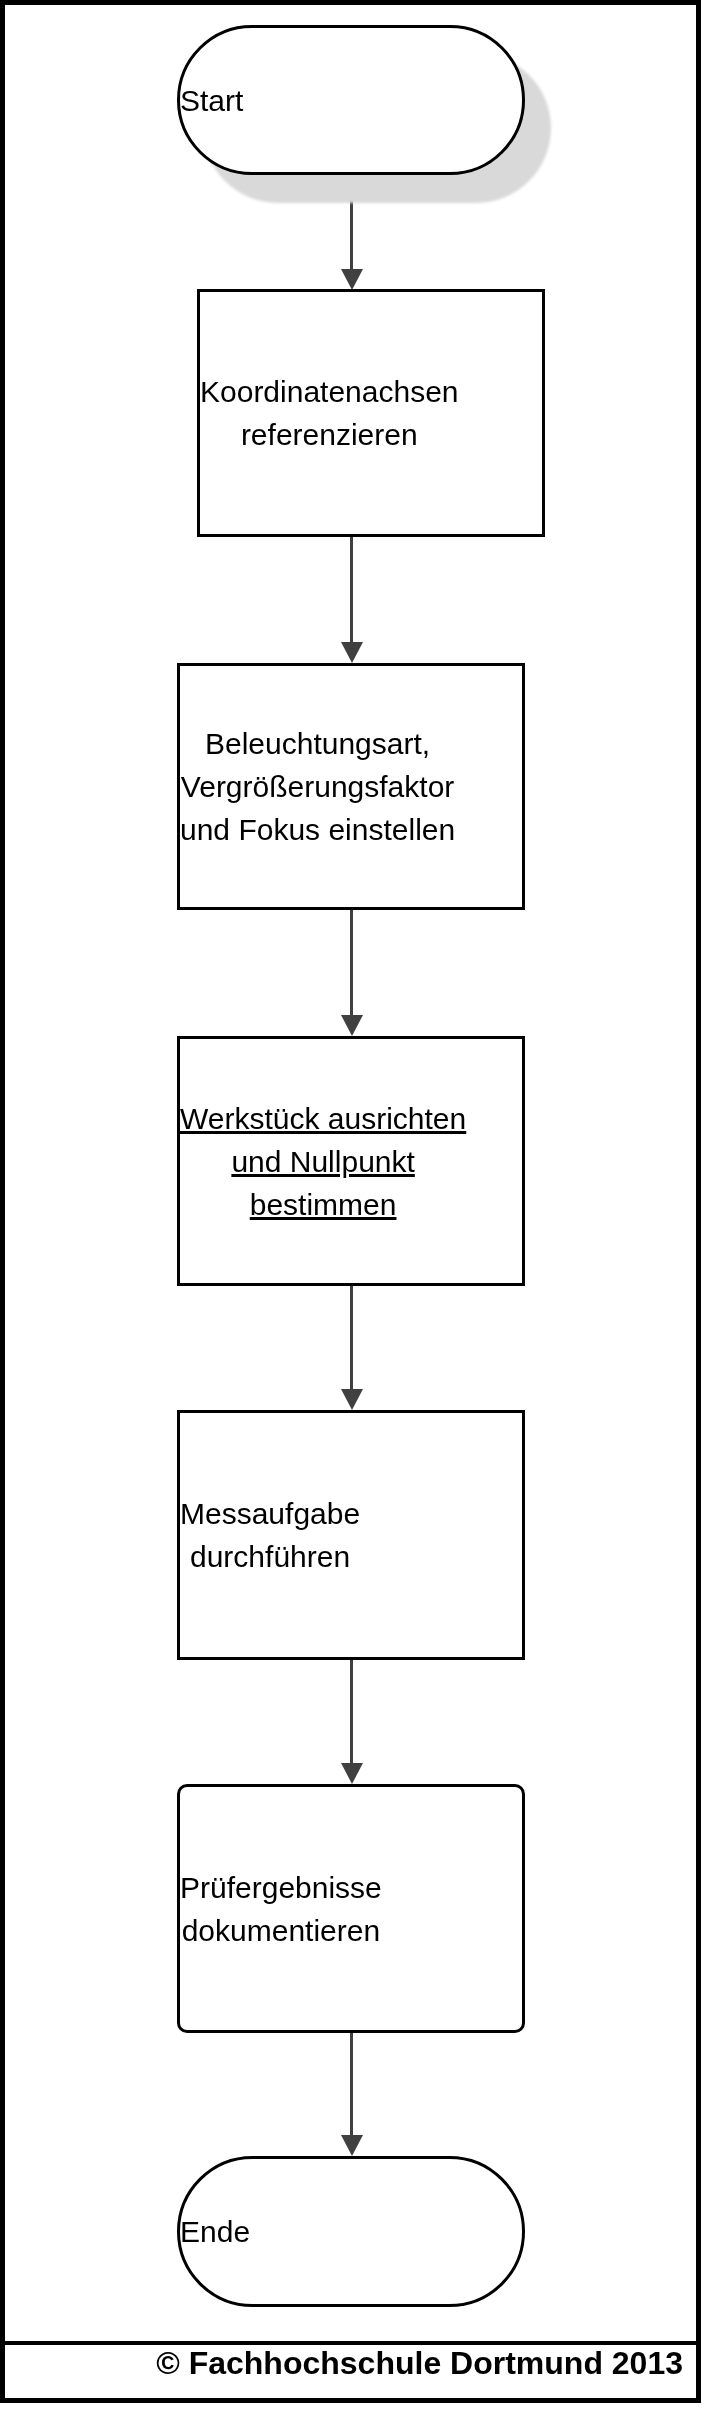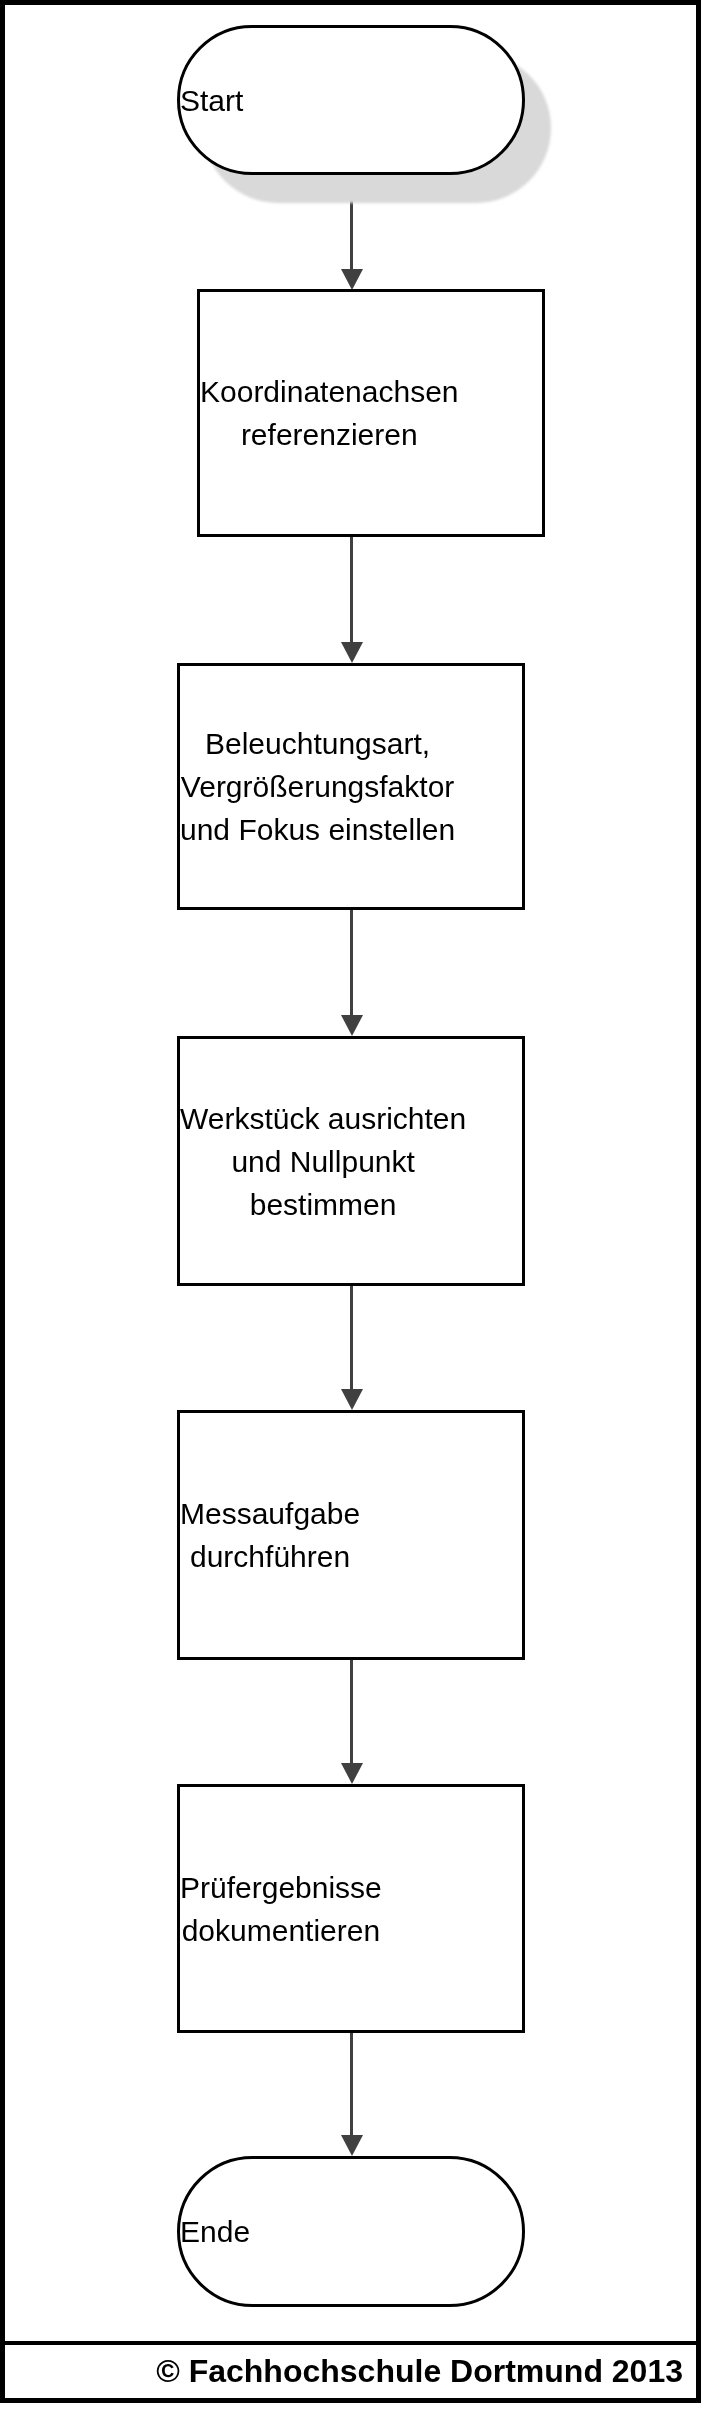--- a/index.html
+++ b/index.html
@@ -29,21 +29,21 @@
   
   .footer {
     position: absolute;
     left: 0;
     right: 0;
     bottom: 0;
     height: 57px;
     border-top: 4px solid #000000;
     box-sizing: border-box;
     display: flex;
-    align-items: center;
+    align-items: flex-start;
     justify-content: flex-end;
     padding-right: 13px;
     font-size: 32px;
     font-weight: bold;
     color: #000000;
     background: #ffffff;
   }
   
   .shape {
     position: absolute;
@@ -65,23 +65,23 @@
     border-radius: 76px;
     border-width: 3px;
   }
   #node-start {
     top: 25px;
     height: 150px;
     box-shadow: 26px 28px 3px #d9d9d9;
   }
   #node-step1 { top: 289px;  height: 248px; margin-left: 20px; }
   #node-step2 { top: 663px;  height: 247px; }
-  #node-step3 { top: 1036px; height: 250px; }
+  #node-step3 { top: 1036px; height: 250px; text-decoration: underline; }
   #node-step4 { top: 1410px; height: 250px; }
-  #node-step5 { top: 1784px; height: 249px; }
+  #node-step5 { top: 1784px; height: 249px; border-radius: 10px; }
   #node-ende  { top: 2156px; height: 151px; }
   
   .arrow {
     position: absolute;
     left: 340px;
     width: 23px;
     display: flex;
     flex-direction: column;
     align-items: center;
     z-index: 1;

